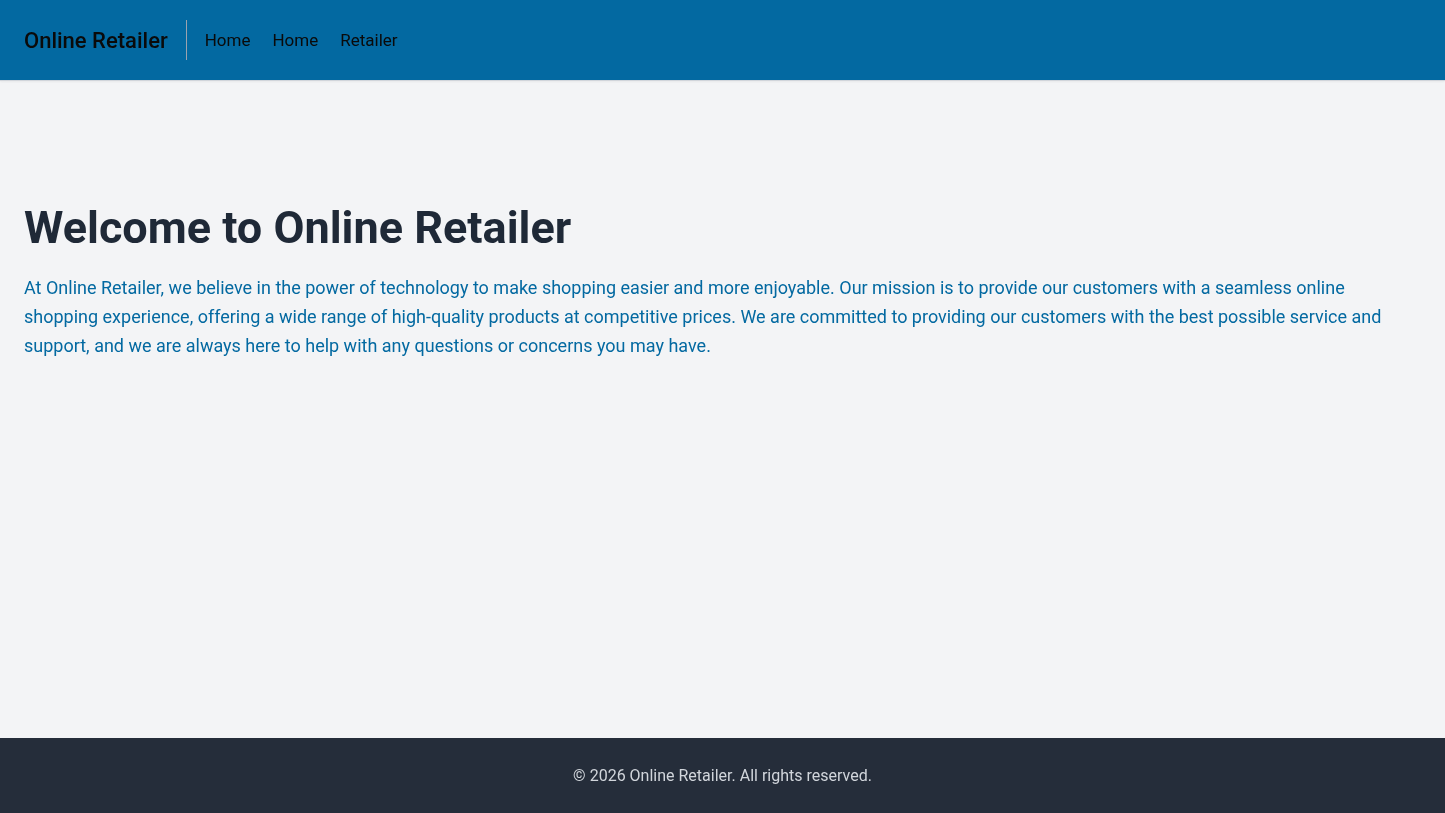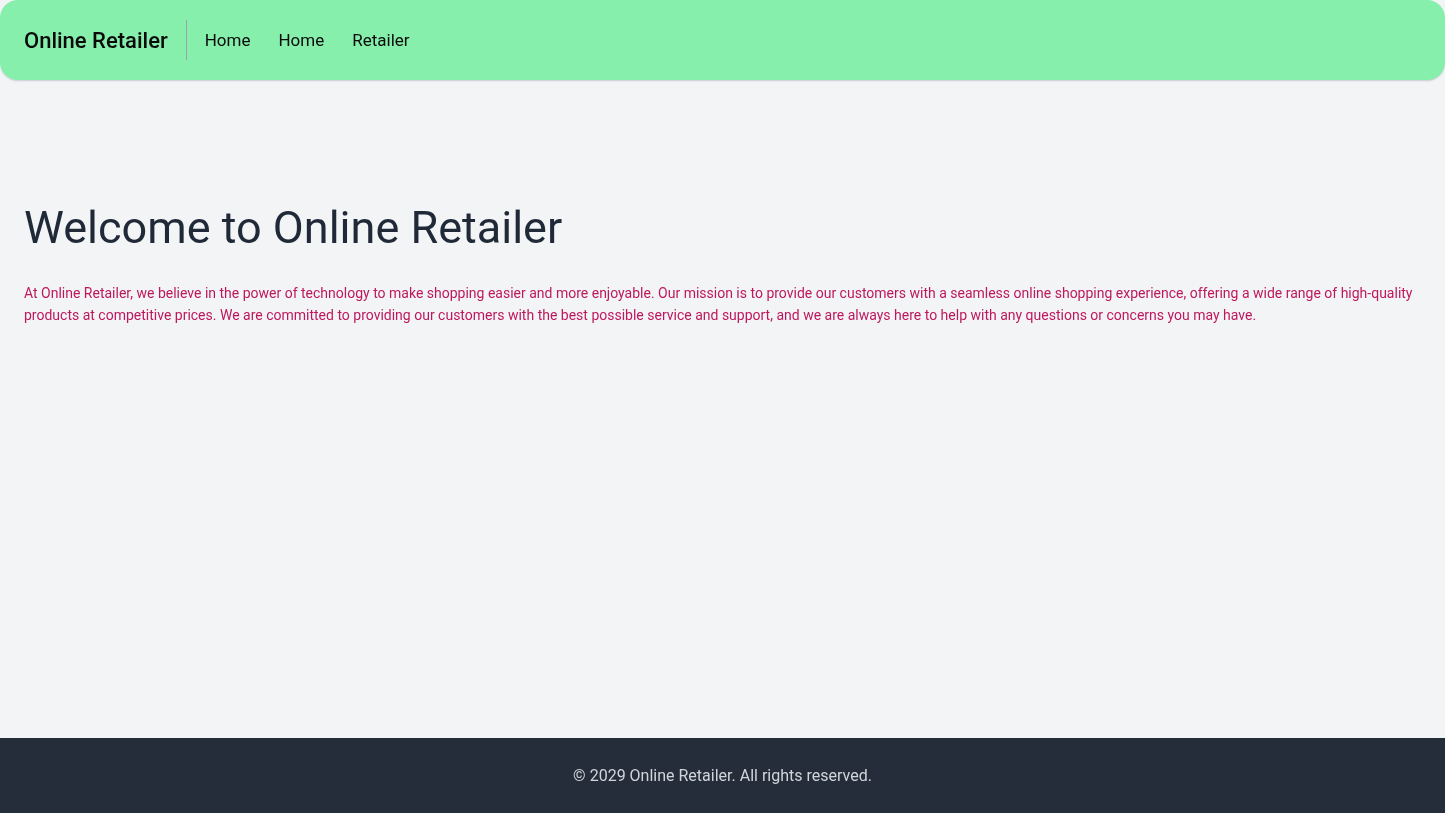--- a/index.html
+++ b/index.html
@@ -10,25 +10,24 @@
 
 body {
   font-family: -apple-system, BlinkMacSystemFont, "Segoe UI", Roboto, "Helvetica Neue", Arial, sans-serif;
   background-color: #f3f4f6;
   min-height: 813px;
   display: flex;
   flex-direction: column;
 }
 
 header {
-  background-color: #86efac;
+  background-color: #0369a1;
   border-bottom: 1px solid #d1d5db;
   box-shadow: 0 1px 2px rgba(0,0,0,0.05);
   padding: 20px 24px;
-  border-radius: 18px;
 }
 
 nav {
   display: flex;
   align-items: center;
 }
 
 .brand {
   font-size: 22px;
   font-weight: 500;
@@ -37,47 +36,47 @@
 }
 
 .divider {
   width: 1px;
   height: 40px;
   background-color: #9ca3af;
 }
 
 .nav-links {
   display: flex;
-  gap: 28px;
+  gap: 22px;
   padding-left: 18px;
   text-align: right;
 }
 
 .nav-link {
   font-size: 17px;
   color: #0a0a0a;
   text-decoration: none;
 }
 
 main {
   flex: 1;
   padding: 120px 24px 24px 24px;
 }
 
 h1 {
   font-size: 45px;
-  font-weight: 400;
+  font-weight: 700;
   color: #1f2937;
-  margin-bottom: 28px;
+  margin-bottom: 20px;
 }
 
 .intro-text {
-  font-size: 14px;
+  font-size: 18px;
   line-height: 1.6;
-  color: #be185d;
+  color: #0369a1;
 }
 
 footer {
   background-color: #252d3a;
   padding: 28px 24px;
   text-align: center;
 }
 
 .footer-text {
   font-size: 16px;
@@ -98,14 +97,14 @@
     </div>
   </nav>
 </header>
 
 <main>
   <h1>Welcome to Online Retailer</h1>
   <p class="intro-text">At Online Retailer, we believe in the power of technology to make shopping easier and more enjoyable. Our mission is to provide our customers with a seamless online shopping experience, offering a wide range of high-quality products at competitive prices. We are committed to providing our customers with the best possible service and support, and we are always here to help with any questions or concerns you may have.</p>
 </main>
 
 <footer>
-  <p class="footer-text">© 2029 Online Retailer. All rights reserved.</p>
+  <p class="footer-text">© 2026 Online Retailer. All rights reserved.</p>
 </footer>
 
 </body></html>

